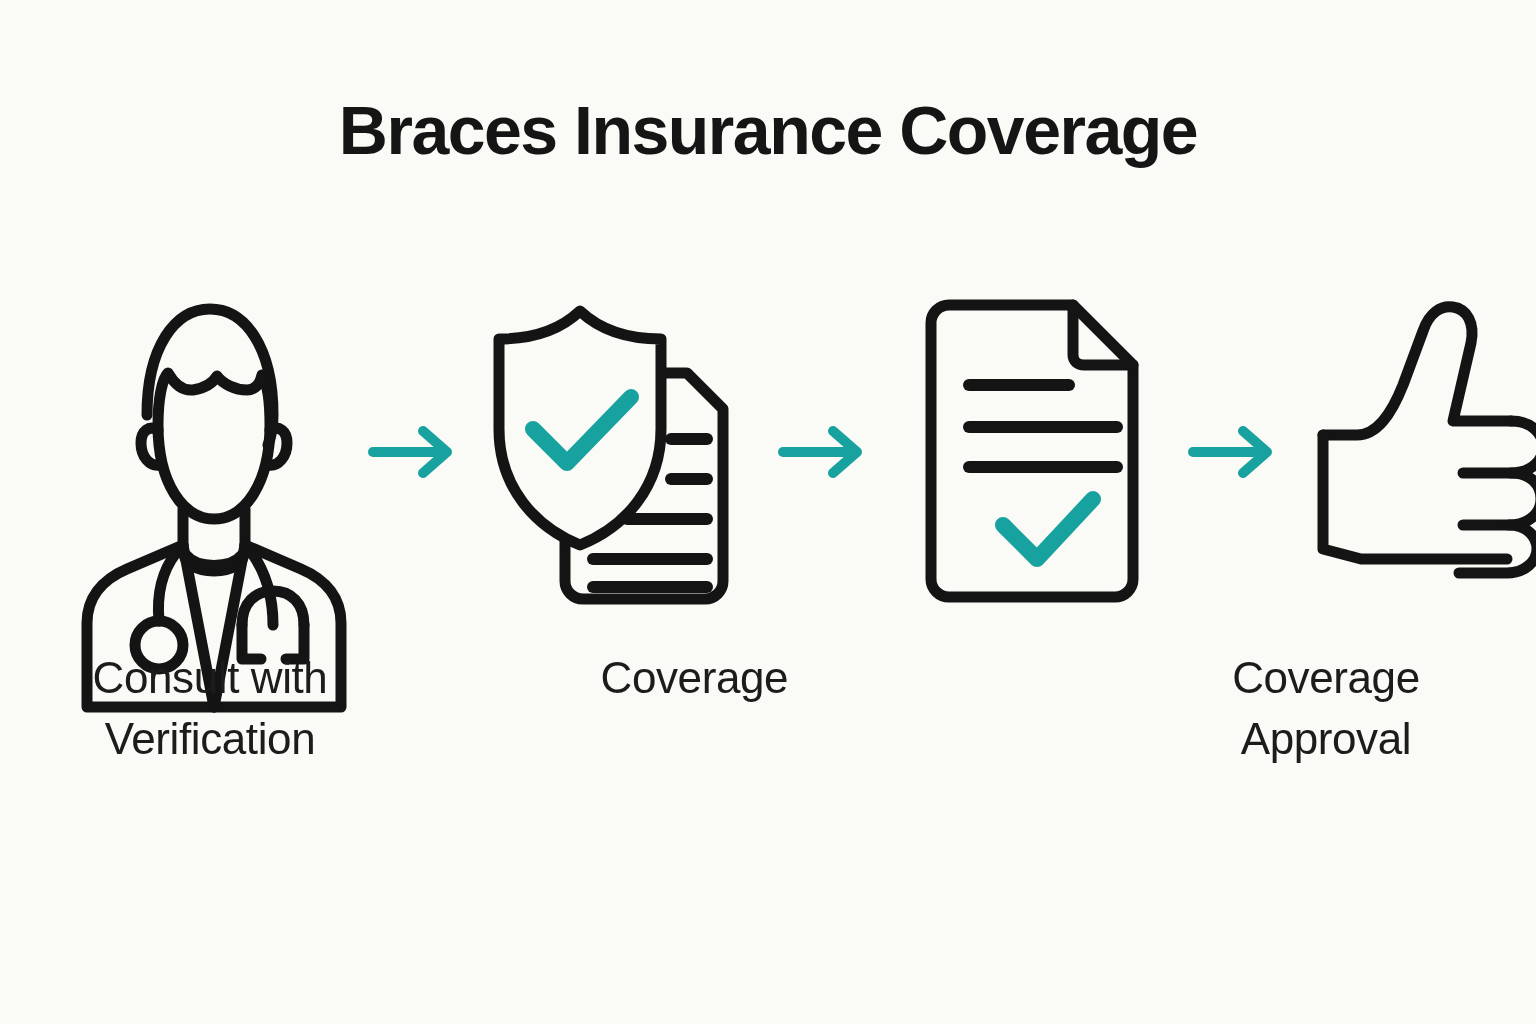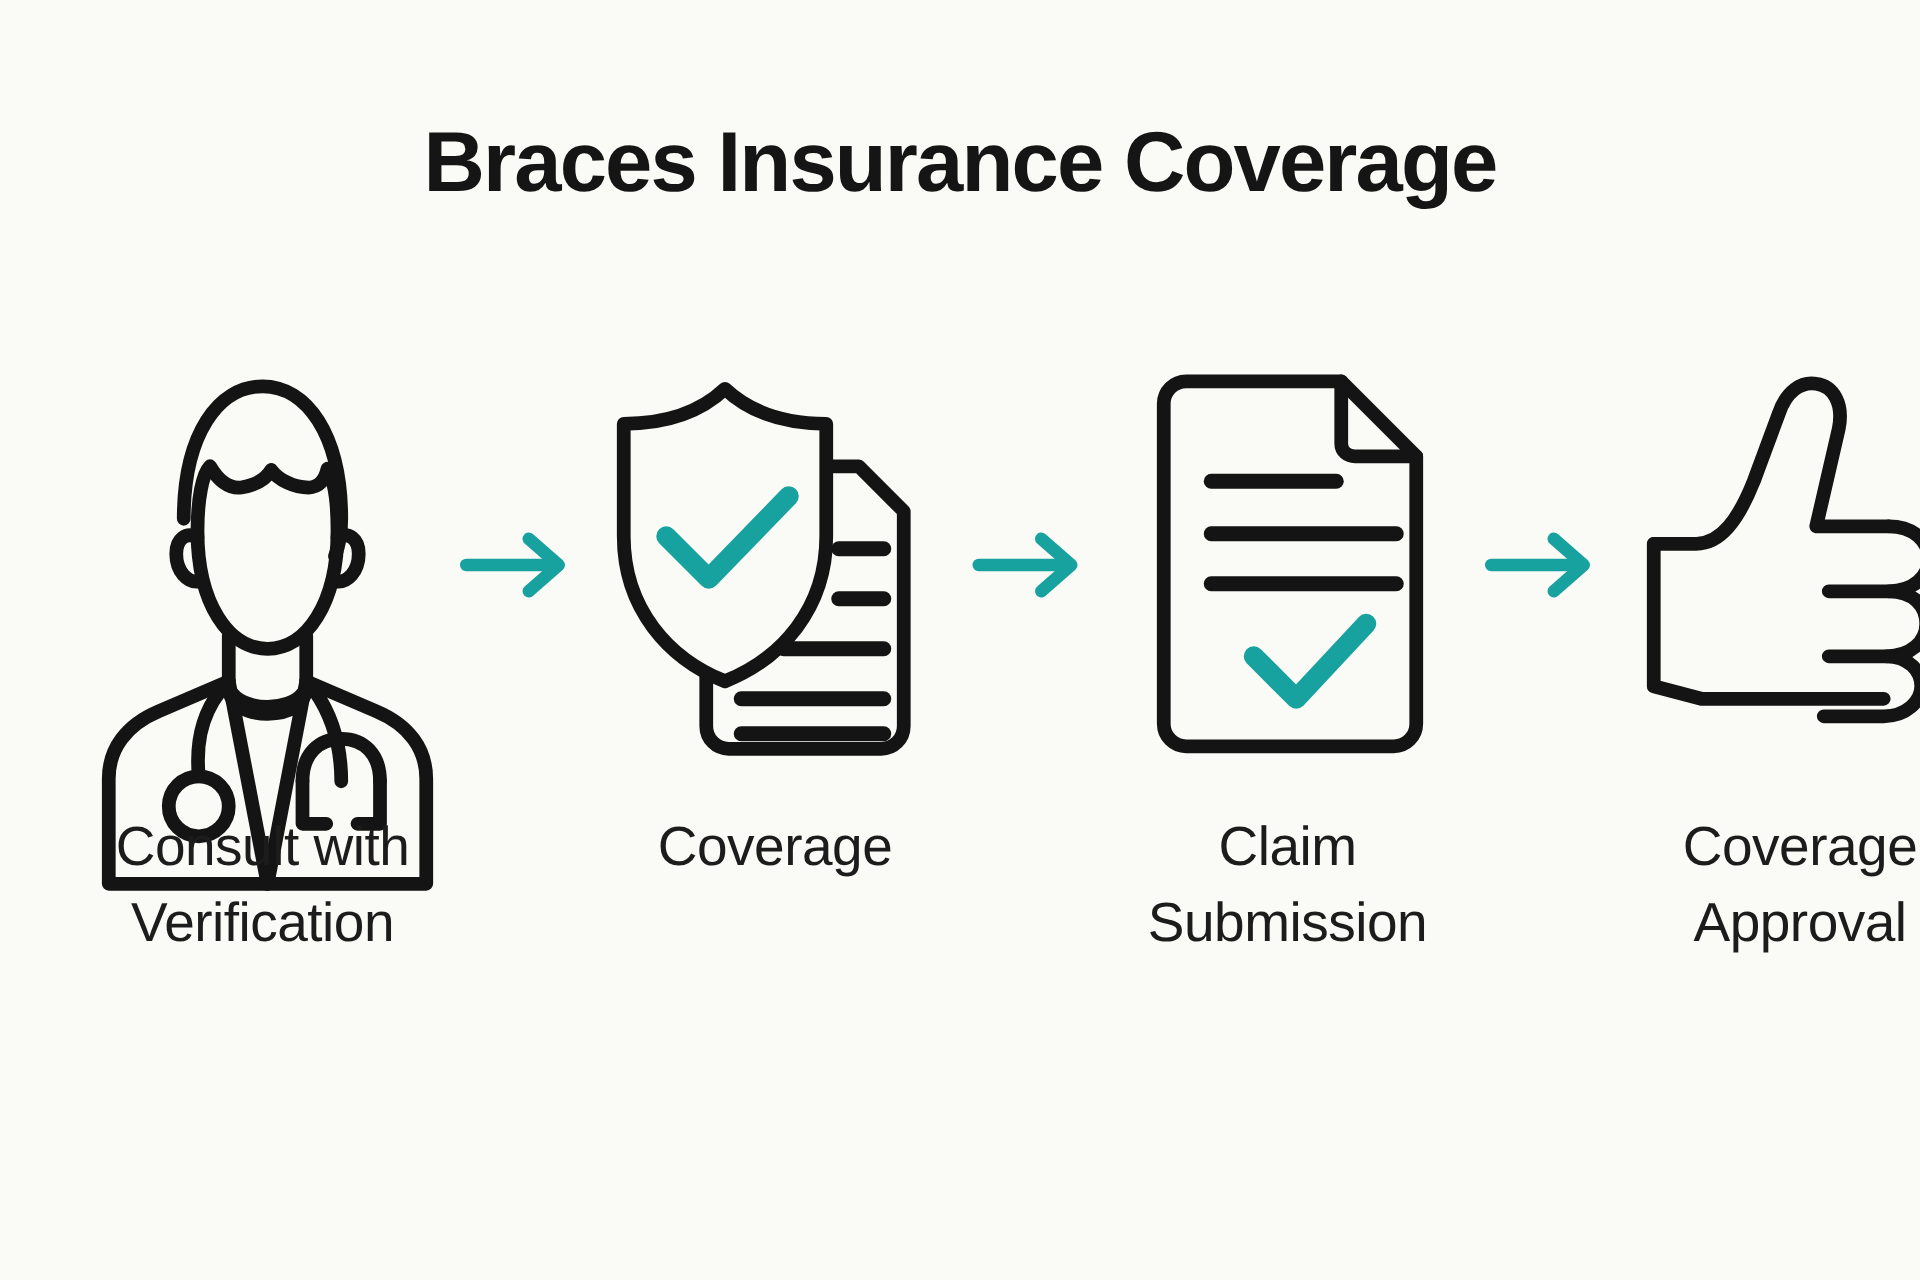--- a/index.html
+++ b/index.html
@@ -224,24 +224,20 @@
   </div>
 
   <div class="label-gap"></div>
 
   <div class="label-cell">
     <span class="label-line">Coverage</span>
   </div>
 
   <div class="label-gap"></div>
 
-  <div class="label-cell">
-    <span class="label-line">Claim</span>
-    <span class="label-line">Submission</span>
-  </div>
 
   <div class="label-gap"></div>
 
   <div class="label-cell">
     <span class="label-line">Coverage</span>
     <span class="label-line">Approval</span>
   </div>
 
 </div>
 

